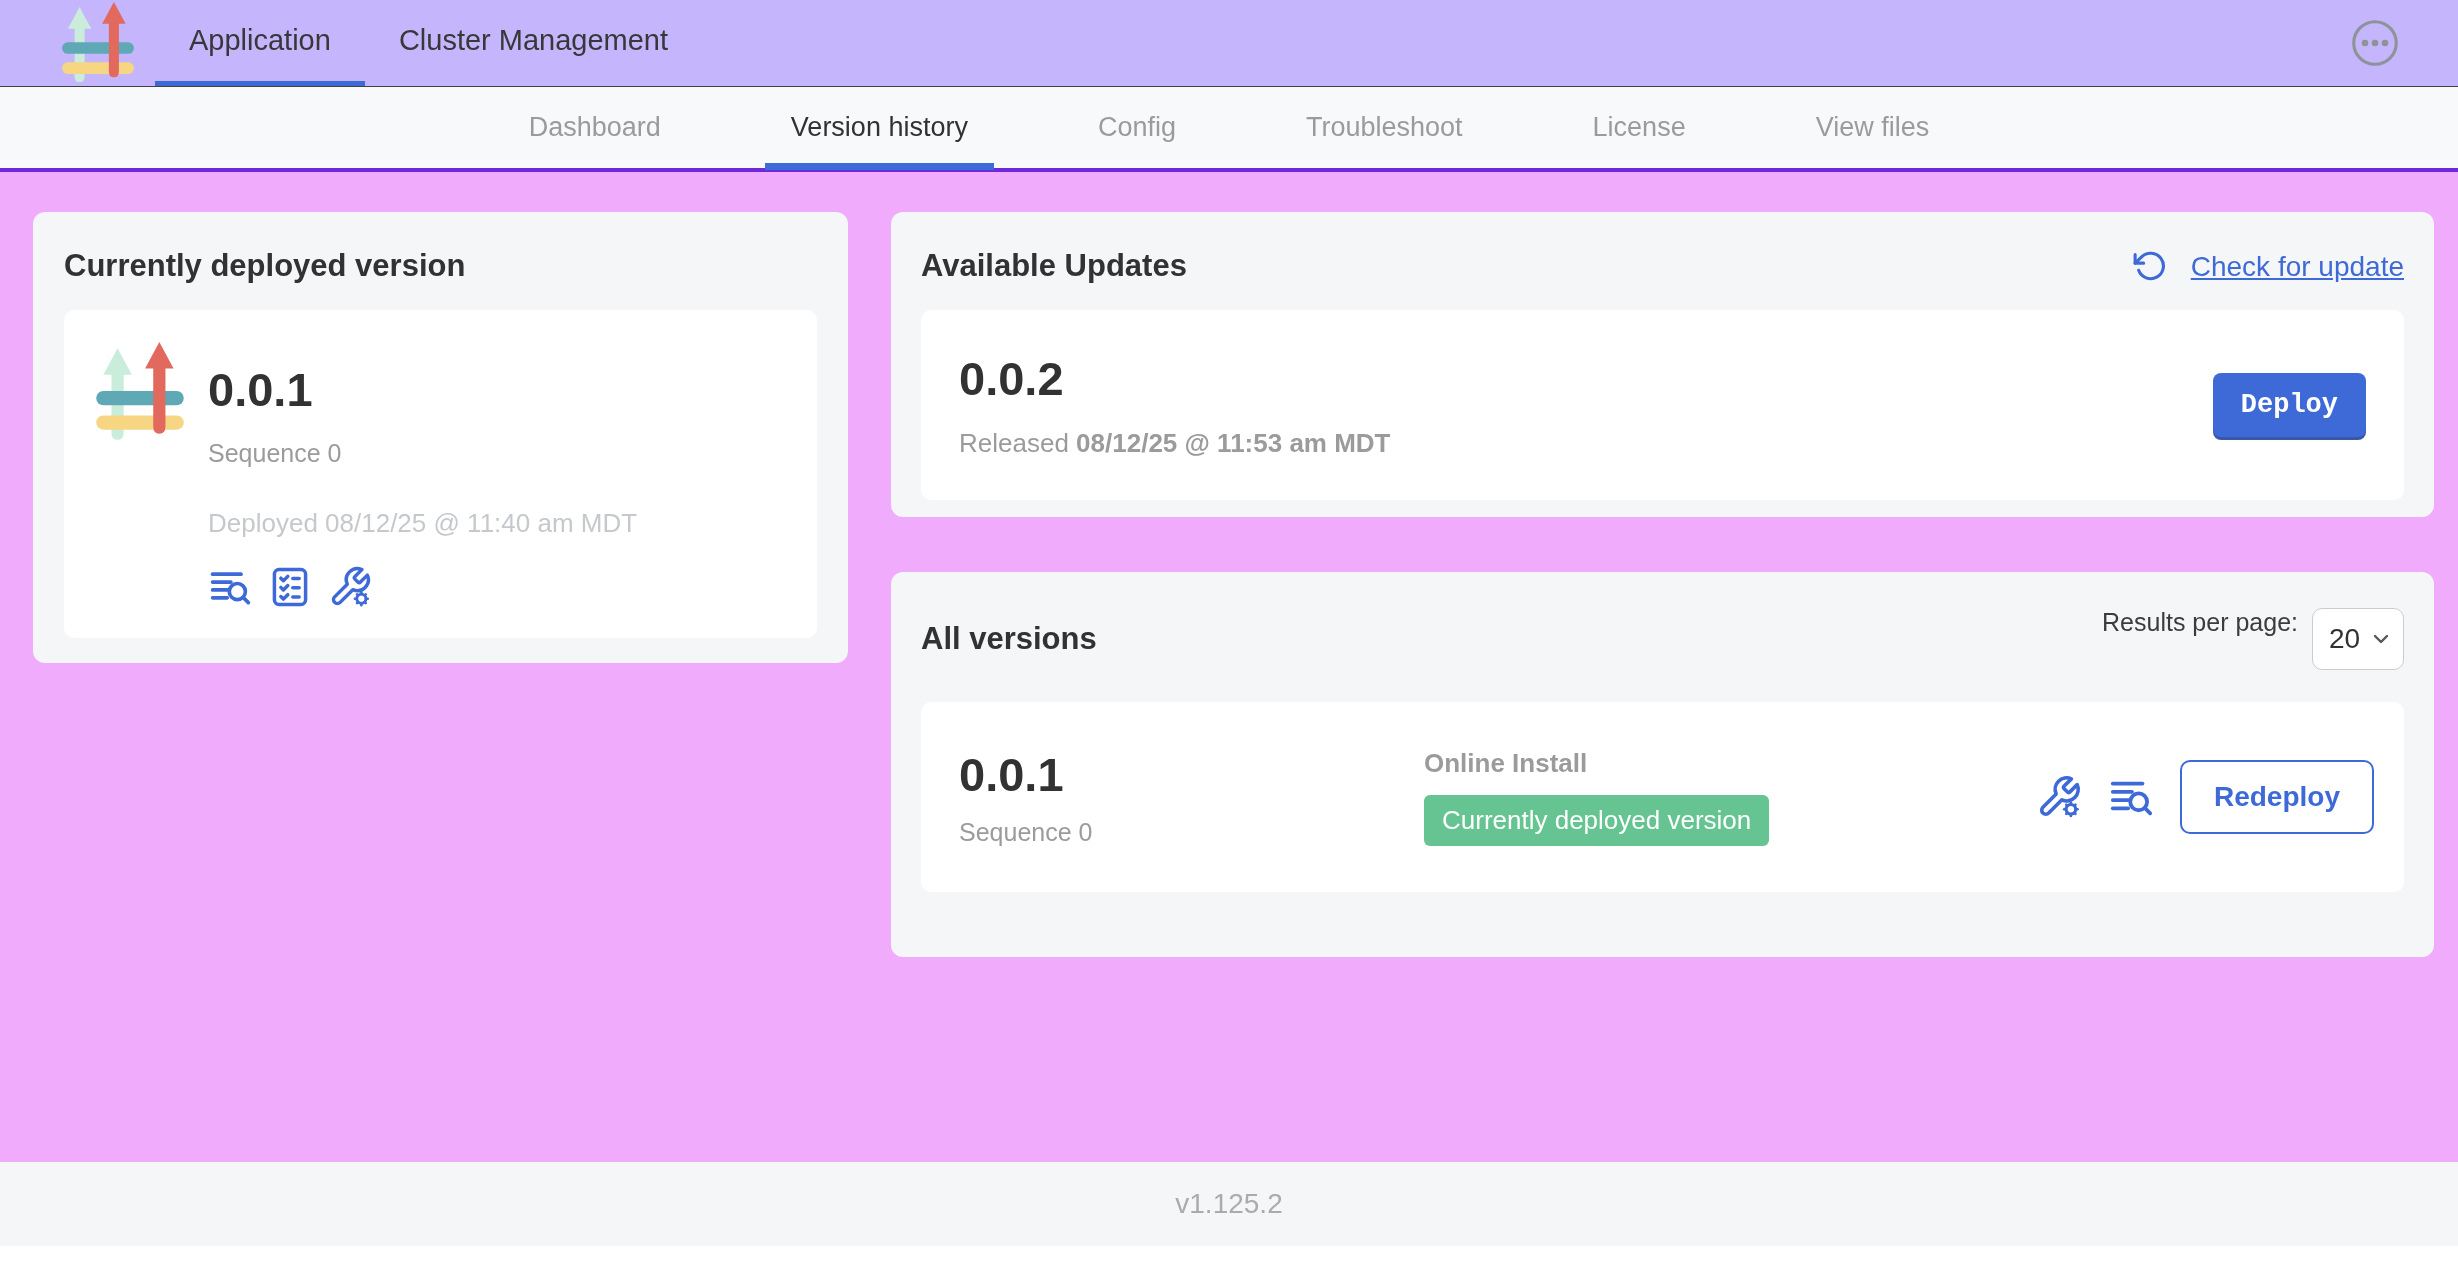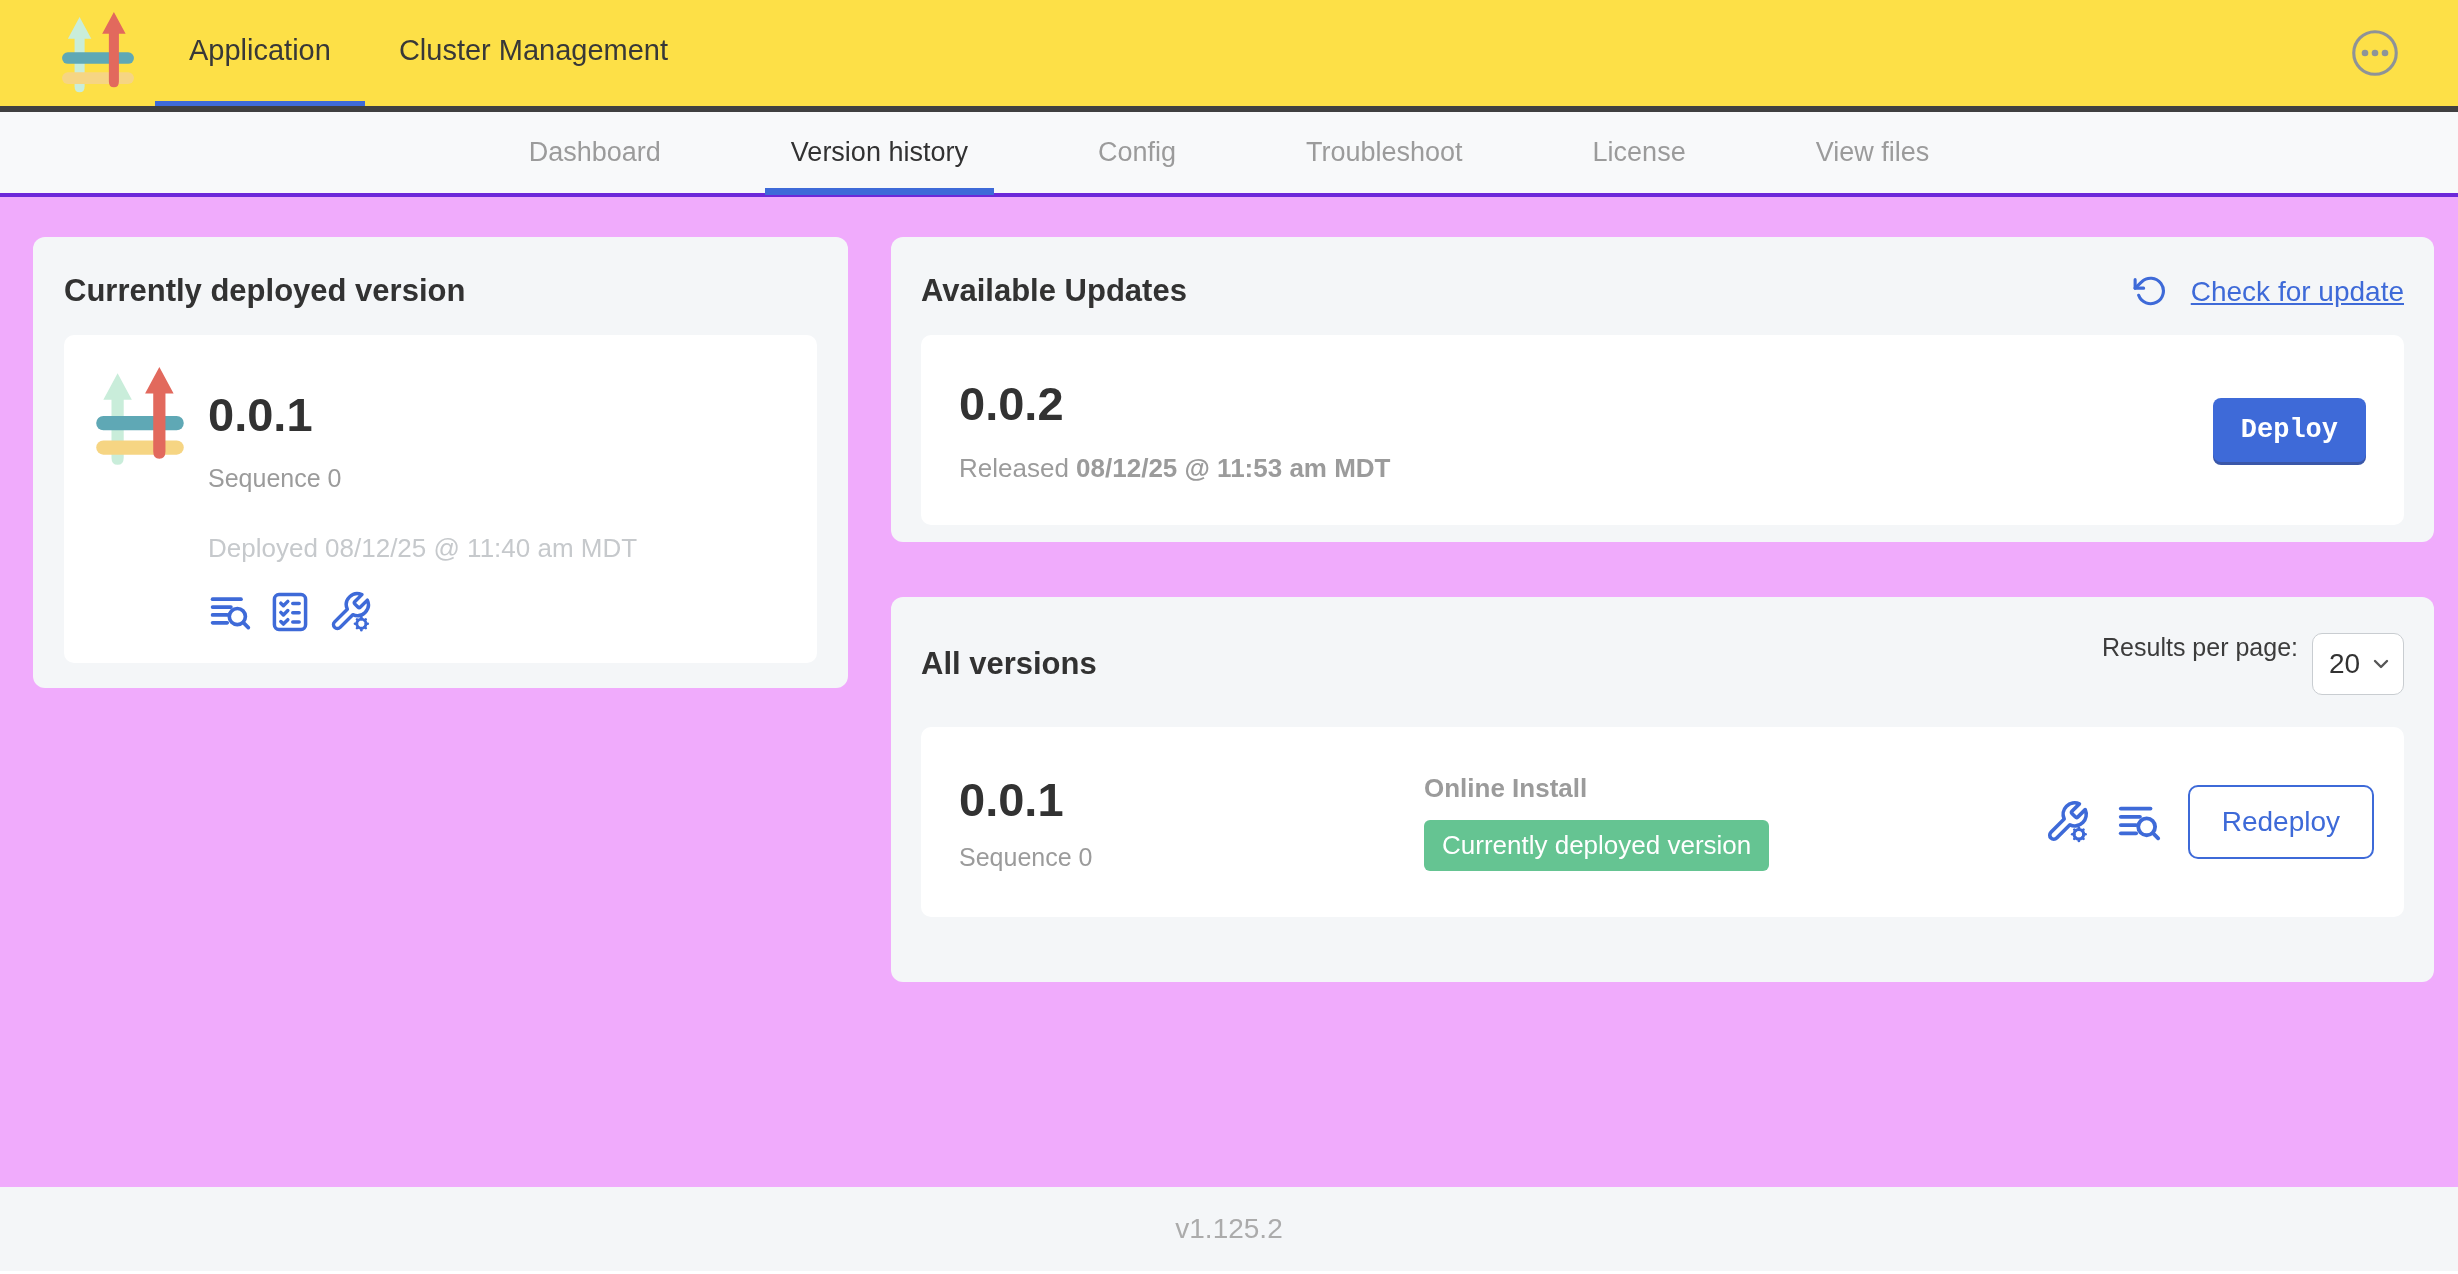--- a/index.html
+++ b/index.html
@@ -9,21 +9,21 @@
     --dark:#323232;
     --gray:#9B9B9B;
     --light:#C6C9CC;
   }
   *{box-sizing:border-box;margin:0;padding:0}
   html,body{width:2458px;height:1274px}
   body{font-family:"Liberation Sans",sans-serif;background:#fff;color:var(--dark);overflow:hidden}
   svg{display:block}
 
   
-  .topnav{height:112px;background:#fde047;border-bottom:6px solid #404040;display:flex;align-items:stretch;padding-left:55px;position:relative}
+  .topnav{height:87px;background:#c4b5fd;border-bottom:1px solid #404040;display:flex;align-items:stretch;padding-left:55px;position:relative}
   .brand{display:flex;align-items:center;margin-right:14px}
   .brand svg{width:86px;height:92px}
   .top-tabs{display:flex}
   .top-tab{display:flex;align-items:center;padding:0 34px;font-size:29px;color:#383838;cursor:pointer;border-bottom:5px solid transparent}
   .top-tab.active{border-bottom-color:var(--accent)}
   .ellipsis-btn{position:absolute;right:58px;top:50%;transform:translateY(-50%);width:50px;height:50px;color:#8e9398;cursor:pointer}
   .ellipsis-btn svg{width:50px;height:50px}
 
   
   .subnav{height:85px;background:#f8f9fa;border-bottom:4px solid #6d28d9;display:flex;justify-content:center;align-items:stretch;gap:130px}
@@ -67,21 +67,21 @@
   .rpp-select{width:92px;height:62px;background:#fff;border:1px solid #c9cdd1;border-radius:10px;display:flex;align-items:center;justify-content:space-between;padding:0 10px 0 16px;font-size:28px;color:var(--dark);cursor:pointer}
   .rpp-select svg{width:24px;height:24px;color:#565656}
   .version-row{margin-top:32px;background:#fff;border-radius:10px;height:190px;display:flex;align-items:center;padding:0 30px 0 38px}
   .vr-left{width:465px}
   .vr-left .seq{margin-top:16px}
   .vr-mid{flex:1}
   .install-type{font-size:26px;font-weight:600;color:var(--gray)}
   .deployed-badge{display:inline-block;margin-top:16px;background:var(--badge);color:#fff;font-size:26px;padding:10px 18px;border-radius:6px}
   .vr-actions{display:flex;align-items:center;gap:26px;color:var(--accent)}
   .vr-actions .icon svg{width:46px;height:46px}
-  .btn-redeploy{height:74px;padding:0 32px;background:#fff;color:var(--accent);border:2px solid var(--accent);border-radius:10px;font-family:inherit;font-size:28px;font-weight:400;cursor:pointer}
+  .btn-redeploy{height:74px;padding:0 32px;background:#fff;color:var(--accent);border:2px solid var(--accent);border-radius:10px;font-family:inherit;font-size:28px;font-weight:700;cursor:pointer}
 
   
   footer{height:84px;background:var(--card-bg);display:flex;align-items:center;justify-content:center;font-size:28px;color:#ababab}
 </style>
 </head>
 <body>
 
 <svg width="0" height="0" style="position:absolute">
   <defs>
     <g id="app-logo-shape">

